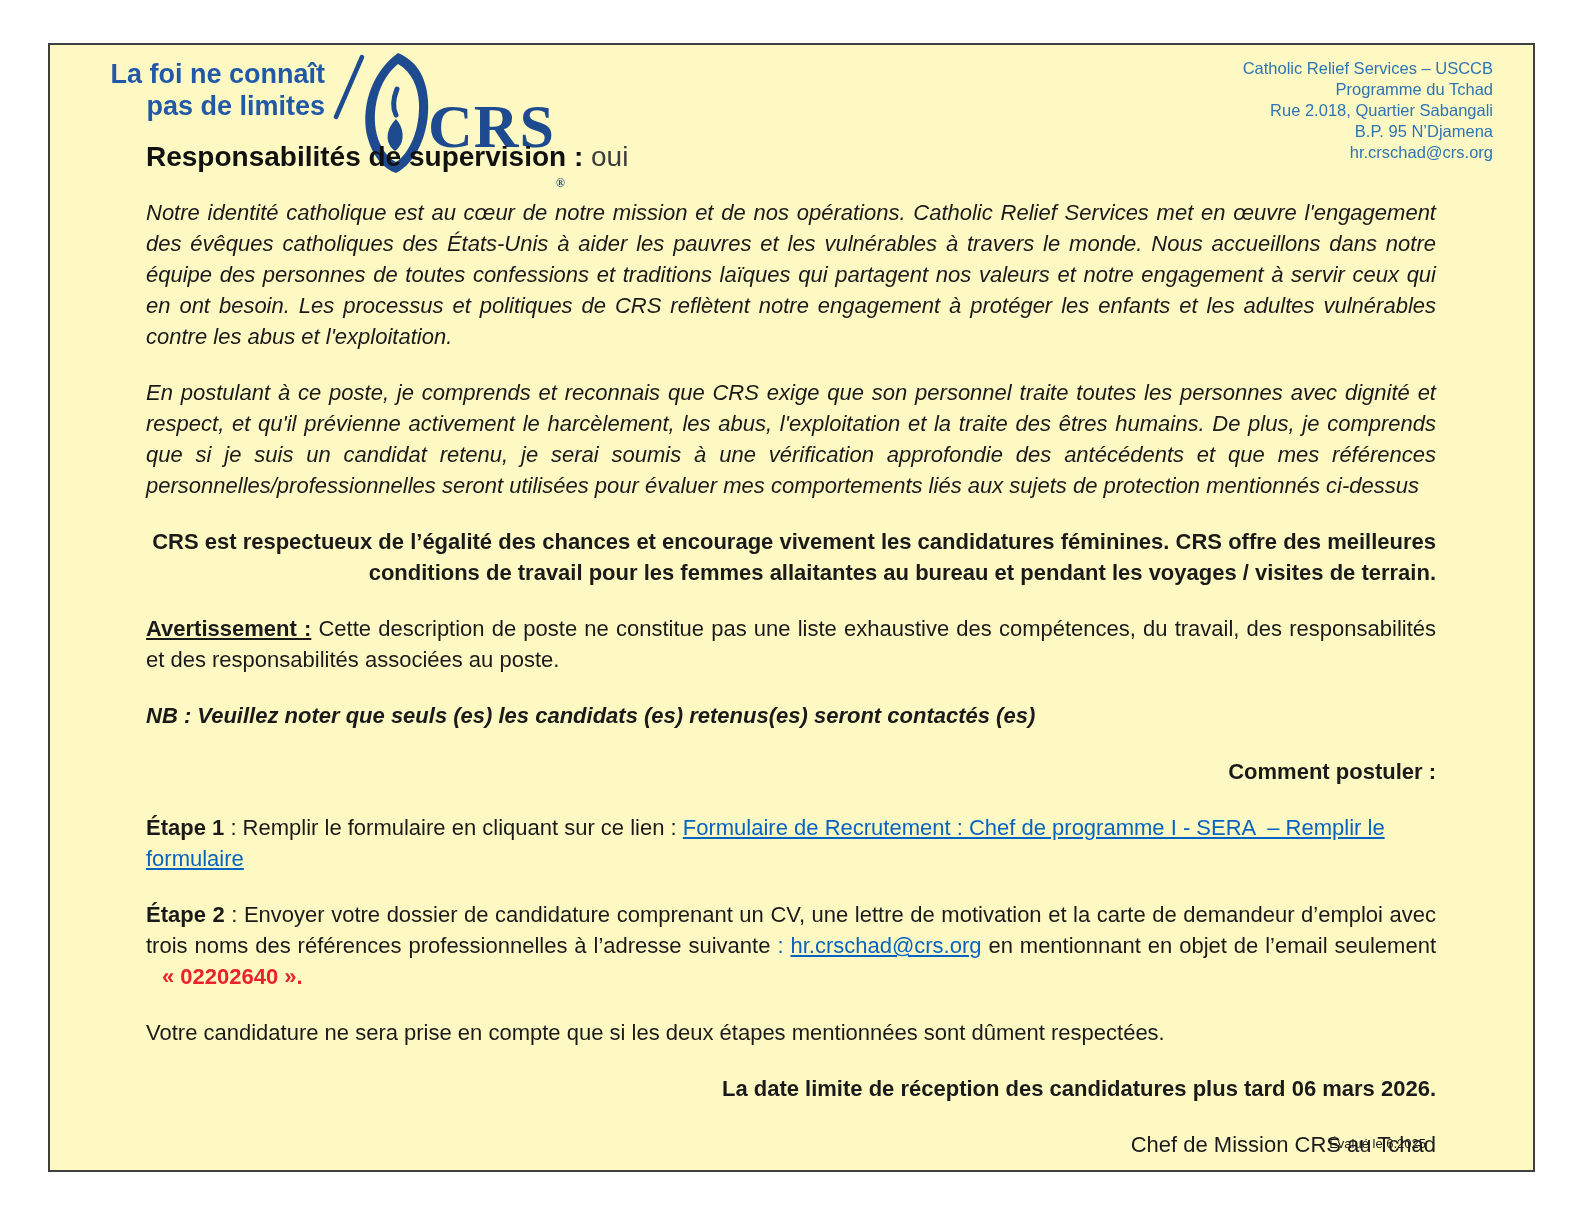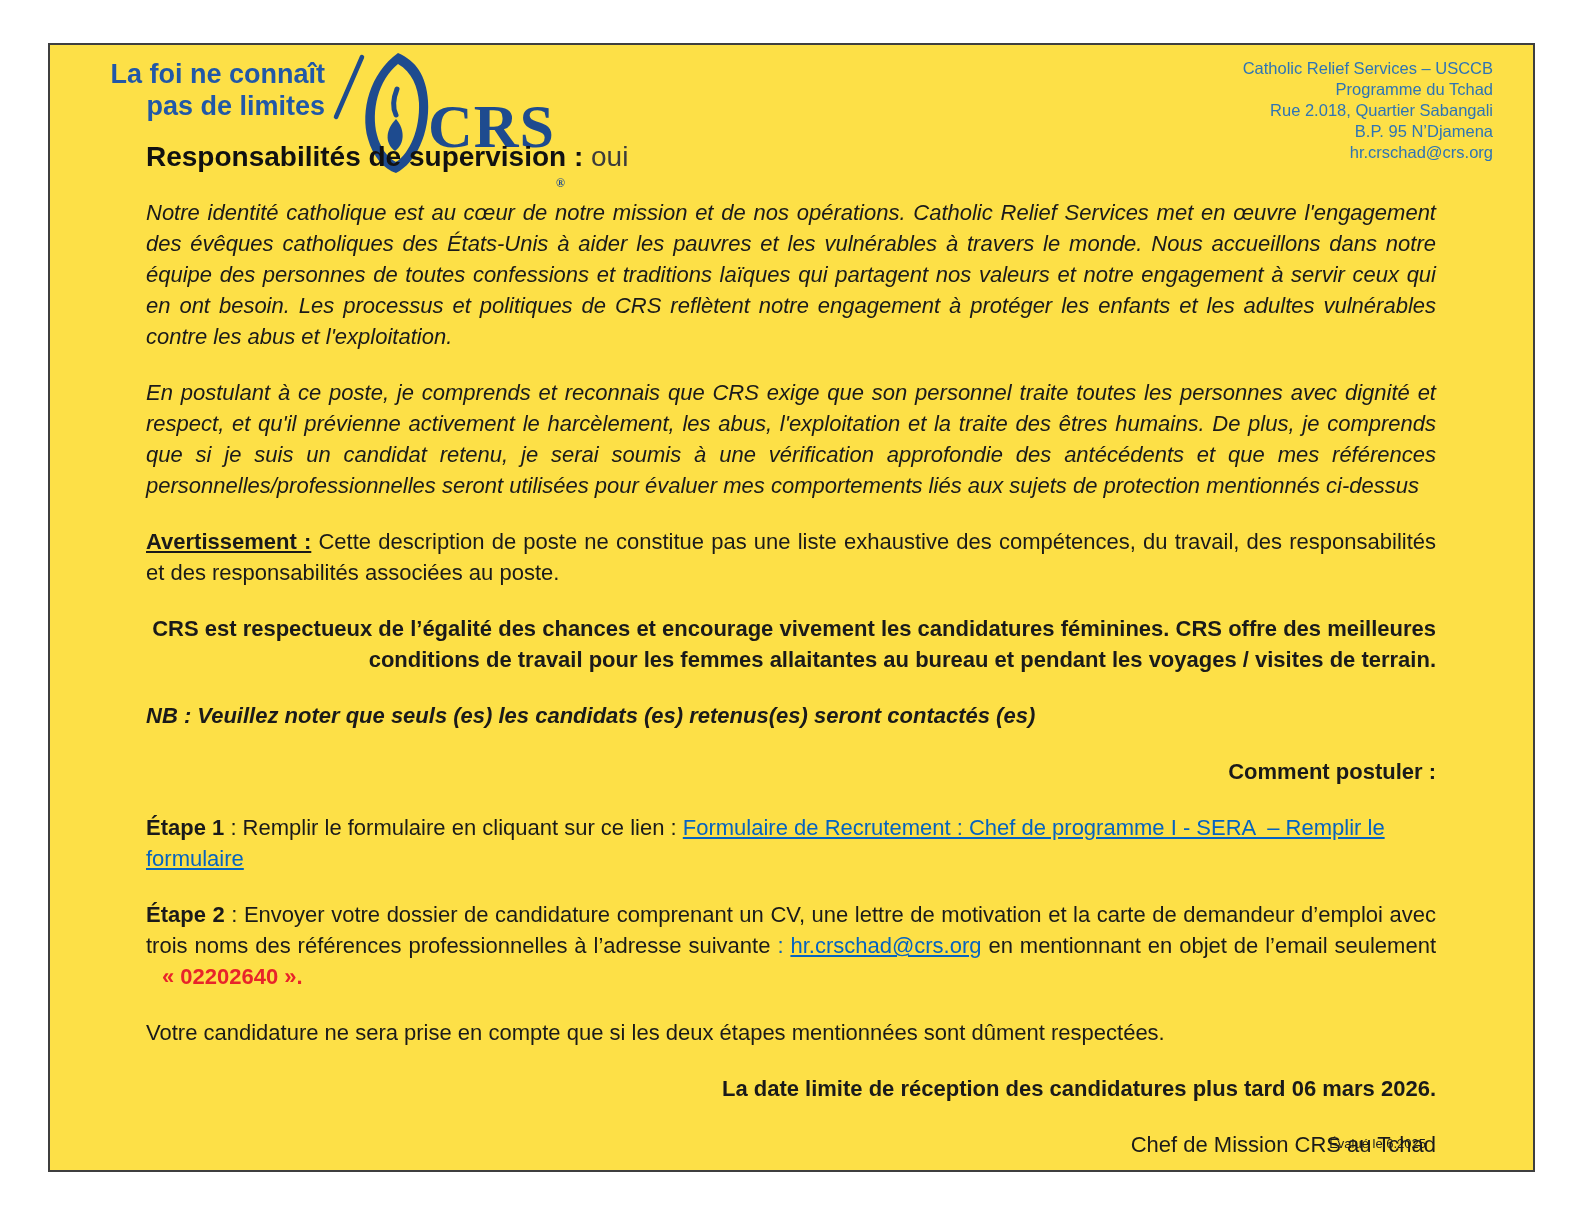--- a/index.html
+++ b/index.html
@@ -10,21 +10,21 @@
     font-family: "Liberation Sans", sans-serif;
     color: #1a1a1a;
     position: relative;
     overflow: hidden;
   }
   .page-frame {
     position: absolute;
     left: 48px; top: 43px;
     width: 1487px; height: 1129px;
     border: 2px solid #3f3f3f;
-    background: #fde047;
+    background: #fef9c3;
   }
   
   .tagline {
     position: absolute; left: 60px; top: 14px;
     width: 215px; text-align: right;
     font-size: 27px; font-weight: bold; line-height: 1.18;
     color: #2158a8; z-index: 1;
   }
   .logo-box { position: absolute; left: 278px; top: 2px; width: 300px; height: 130px; z-index: 1; }
   .logo-box svg { position: absolute; left: 0; top: 0; }
@@ -100,25 +100,25 @@
     <div>B.P. 95 N’Djamena</div>
     <div>hr.crschad@crs.org</div>
   </div>
 
   <div class="doc-body">
 
     <p class="just italic">Notre identité catholique est au cœur de notre mission et de nos opérations. Catholic Relief Services met en œuvre l'engagement des évêques catholiques des États-Unis à aider les pauvres et les vulnérables à travers le monde. Nous accueillons dans notre équipe des personnes de toutes confessions et traditions laïques qui partagent nos valeurs et notre engagement à servir ceux qui en ont besoin. Les processus et politiques de CRS reflètent notre engagement à protéger les enfants et les adultes vulnérables contre les abus et l'exploitation.</p>
 
     <p class="just italic">En postulant à ce poste, je comprends et reconnais que CRS exige que son personnel traite toutes les personnes avec dignité et respect, et qu'il prévienne activement le harcèlement, les abus, l'exploitation et la traite des êtres humains. De plus, je comprends que si je suis un candidat retenu, je serai soumis à une vérification approfondie des antécédents et que mes références personnelles/professionnelles seront utilisées pour évaluer mes comportements liés aux sujets de protection mentionnés ci-dessus</p>
 
+    <p class="just bold">CRS est respectueux de l’égalité des chances et encourage vivement les candidatures féminines. CRS offre des meilleures conditions de travail pour les femmes allaitantes au bureau et pendant les voyages / visites de terrain.</p>
+
     <p class="just">
       <span class="u-label">Avertissement :</span><span> Cette description de poste ne constitue pas une liste exhaustive des compétences, du travail, des responsabilités et des responsabilités associées au poste.</span>
     </p>
-
-    <p class="just bold">CRS est respectueux de l’égalité des chances et encourage vivement les candidatures féminines. CRS offre des meilleures conditions de travail pour les femmes allaitantes au bureau et pendant les voyages / visites de terrain.</p>
 
     <p class="bold-italic">NB : Veuillez noter que seuls (es) les candidats (es) retenus(es) seront contactés (es)</p>
 
     <p class="bold">Comment postuler :</p>
 
     <p>
       <span class="bold">Étape 1</span><span> : Remplir le formulaire en cliquant sur ce lien : </span><a class="doc-link">Formulaire de Recrutement : Chef de programme I - SERA &nbsp;– Remplir le formulaire</a>
     </p>
 
     <p class="just">

